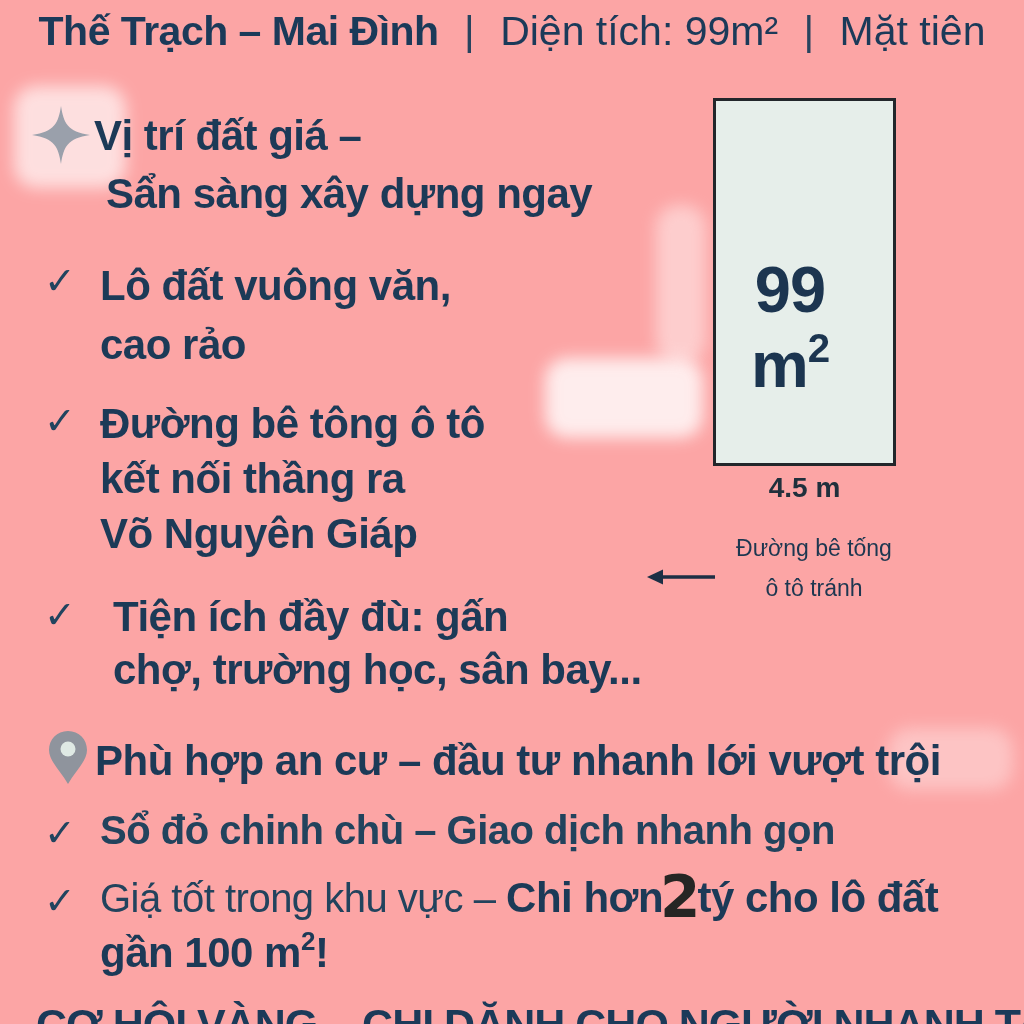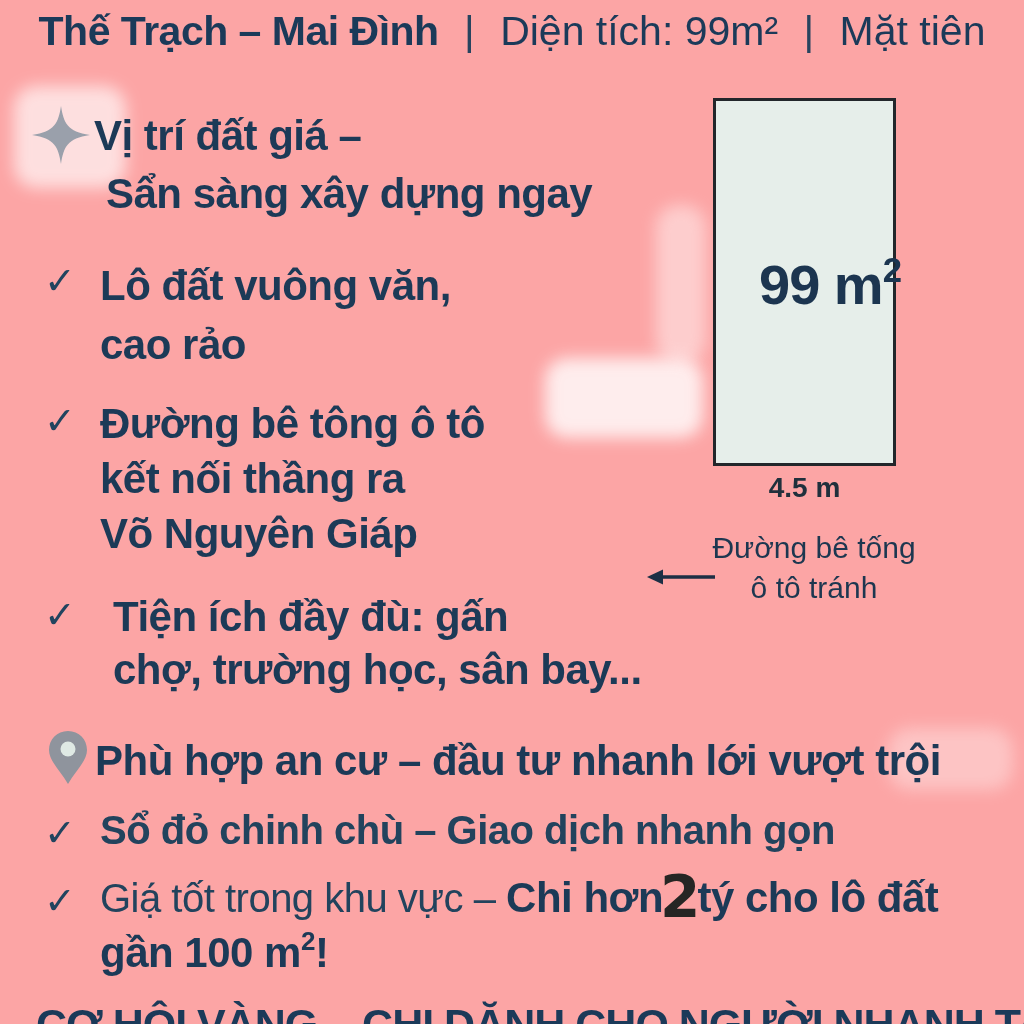--- a/index.html
+++ b/index.html
@@ -63,31 +63,30 @@
   }
 
   
   .plot-rect{
     left:713px;top:98px;width:183px;height:368px;
     border:3px solid #22262b;background:#e6eeea;
     box-sizing:border-box;
   }
   .area-label{
     left:713px;top:252px;width:154px;
-    text-align:center;font-size:56px;font-weight:700;color:#1c3550;
+    text-align:center;font-size:65px;font-weight:700;color:#1c3550;
     letter-spacing:-1px;
-    padding-left:40px;
   }
   .width-label{
     left:713px;top:472px;width:183px;
     text-align:center;font-size:28px;font-weight:600;color:#20303c;
   }
   .road-label{
     left:694px;top:528px;width:240px;
-    text-align:center;font-size:30px;font-weight:500;color:#1d3750;
+    text-align:center;font-size:23px;font-weight:500;color:#1d3750;
     line-height:40px;
   }
 </style>
 </head>
 <body>
 
 <div id="poster">
 
   <div class="patch patch1"></div>
   <div class="patch patch2"></div>

